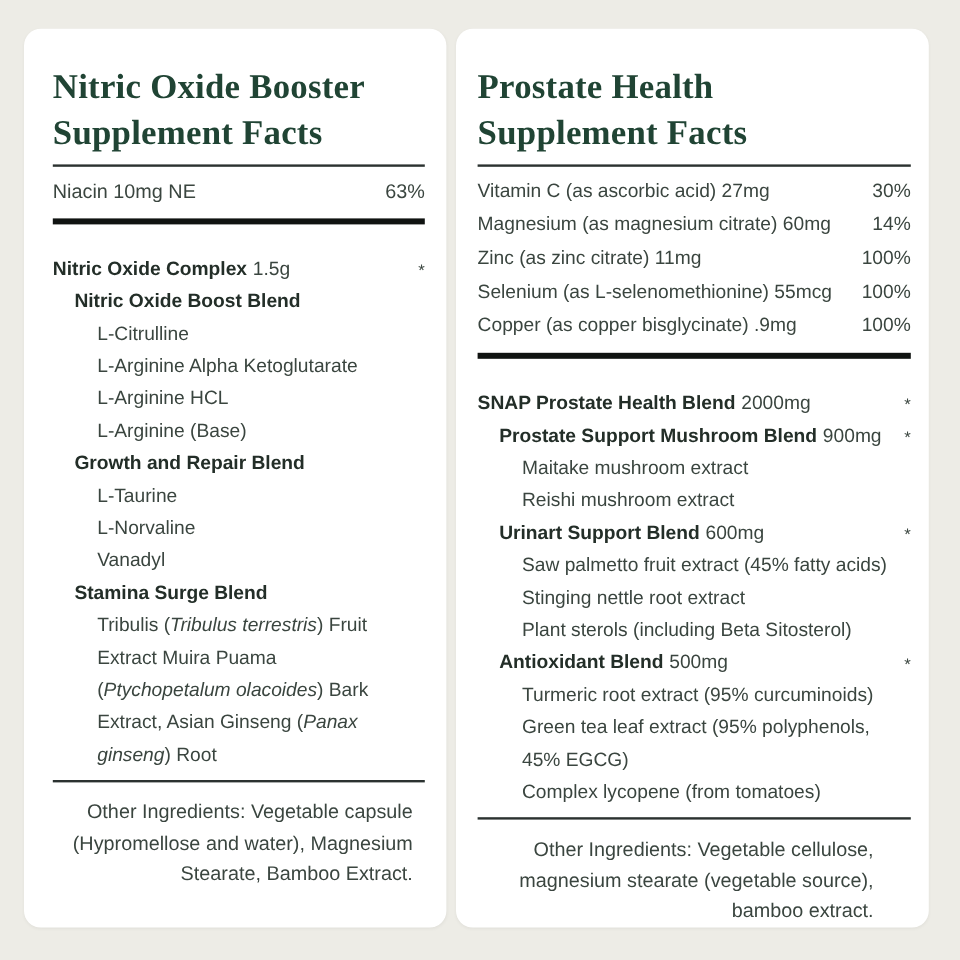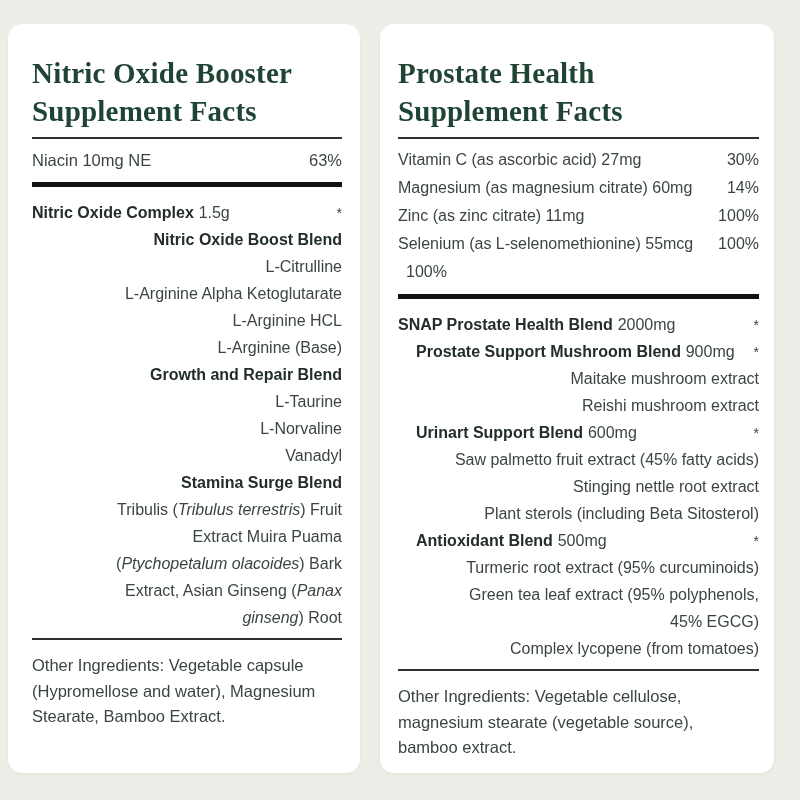--- a/index.html
+++ b/index.html
@@ -12,21 +12,21 @@
   }
   .stage { position: relative; width: 800px; height: 800px; overflow: hidden; }
 
   .card {
     position: absolute; top: 24px; height: 749px;
     background: #ffffff;
     border-radius: 14px;
     box-shadow: 0 1px 3px rgba(0,0,0,0.05);
     overflow: hidden;
   }
-  .card.left  { left: 8px;  width: 352px; padding: 30px 18px 24px 24px; }
+  .card.left  { left: 20px;  width: 352px; padding: 30px 18px 24px 24px; }
   .card.right { left: 380px; width: 394px; padding: 30px 15px 24px 18px; }
 
   .title {
     margin: 0;
     font-family: "Liberation Serif", "DejaVu Serif", serif;
     font-weight: 700;
     font-size: 29px;
     line-height: 38px;
     color: #204434;
     letter-spacing: 0.2px;
@@ -39,37 +39,38 @@
 
   .nutrients { padding: 7px 0 8px 0; }
   .card.left .nutrients { padding: 8px 0 9px 0; }
   .nrow {
     display: flex; justify-content: space-between; align-items: flex-start;
     font-size: 16px; line-height: 28px; text-align: center;
   }
   .card.left .nrow { font-size: 16.5px; line-height: 26px; }
   .nrow .dv { padding-left: 8px; white-space: nowrap; }
 
-  .section { margin-top: 12px; font-size: 16px; text-align: right; }
+  .section { margin-top: 24px; font-size: 16px; }
   .brow { display: flex; justify-content: space-between; align-items: flex-start; line-height: 27px; }
   .btext b, .bname { font-weight: 700; color: #232e28; }
   .amount { margin-left: 0.30em; }
   .star { font-size: 14px; line-height: 24px; padding-top: 2px; color: #3a453f; }
   .ind1 { padding-left: 18px; }
   .ind2 { padding-left: 37px; }
   .item { line-height: 27px; white-space: pre-wrap; }
   .bname { line-height: 27px; }
   .rich .line { line-height: 27px; }
   .rich i { font-style: italic; }
 
   .other {
     margin-top: 13px;
     font-size: 16.5px;
     line-height: 25.5px;
     white-space: pre-wrap;
+    text-align: right;
   }
   .card.left  .other { max-width: 300px; }
   .card.right .other { max-width: 330px; }
 </style>
 </head>
 <body>
 
 <div class="stage">
 
   <section class="card left">
@@ -138,20 +139,21 @@
       </div>
       <div class="nrow">
         <span>Zinc (as zinc citrate) 11mg</span>
         <span class="dv">100%</span>
       </div>
       <div class="nrow">
         <span>Selenium (as L-selenomethionine) 55mcg</span>
         <span class="dv">100%</span>
       </div>
       <div class="nrow">
+        <span>Copper (as copper bisglycinate) .9mg</span>
         <span class="dv">100%</span>
       </div>
     </div>
     <hr class="thick">
 
     <div class="section">
       <div class="brow">
         <span class="btext"><b>SNAP Prostate Health Blend</b><span class="amount">2000mg</span></span>
         <span class="star">*</span>
       </div>

